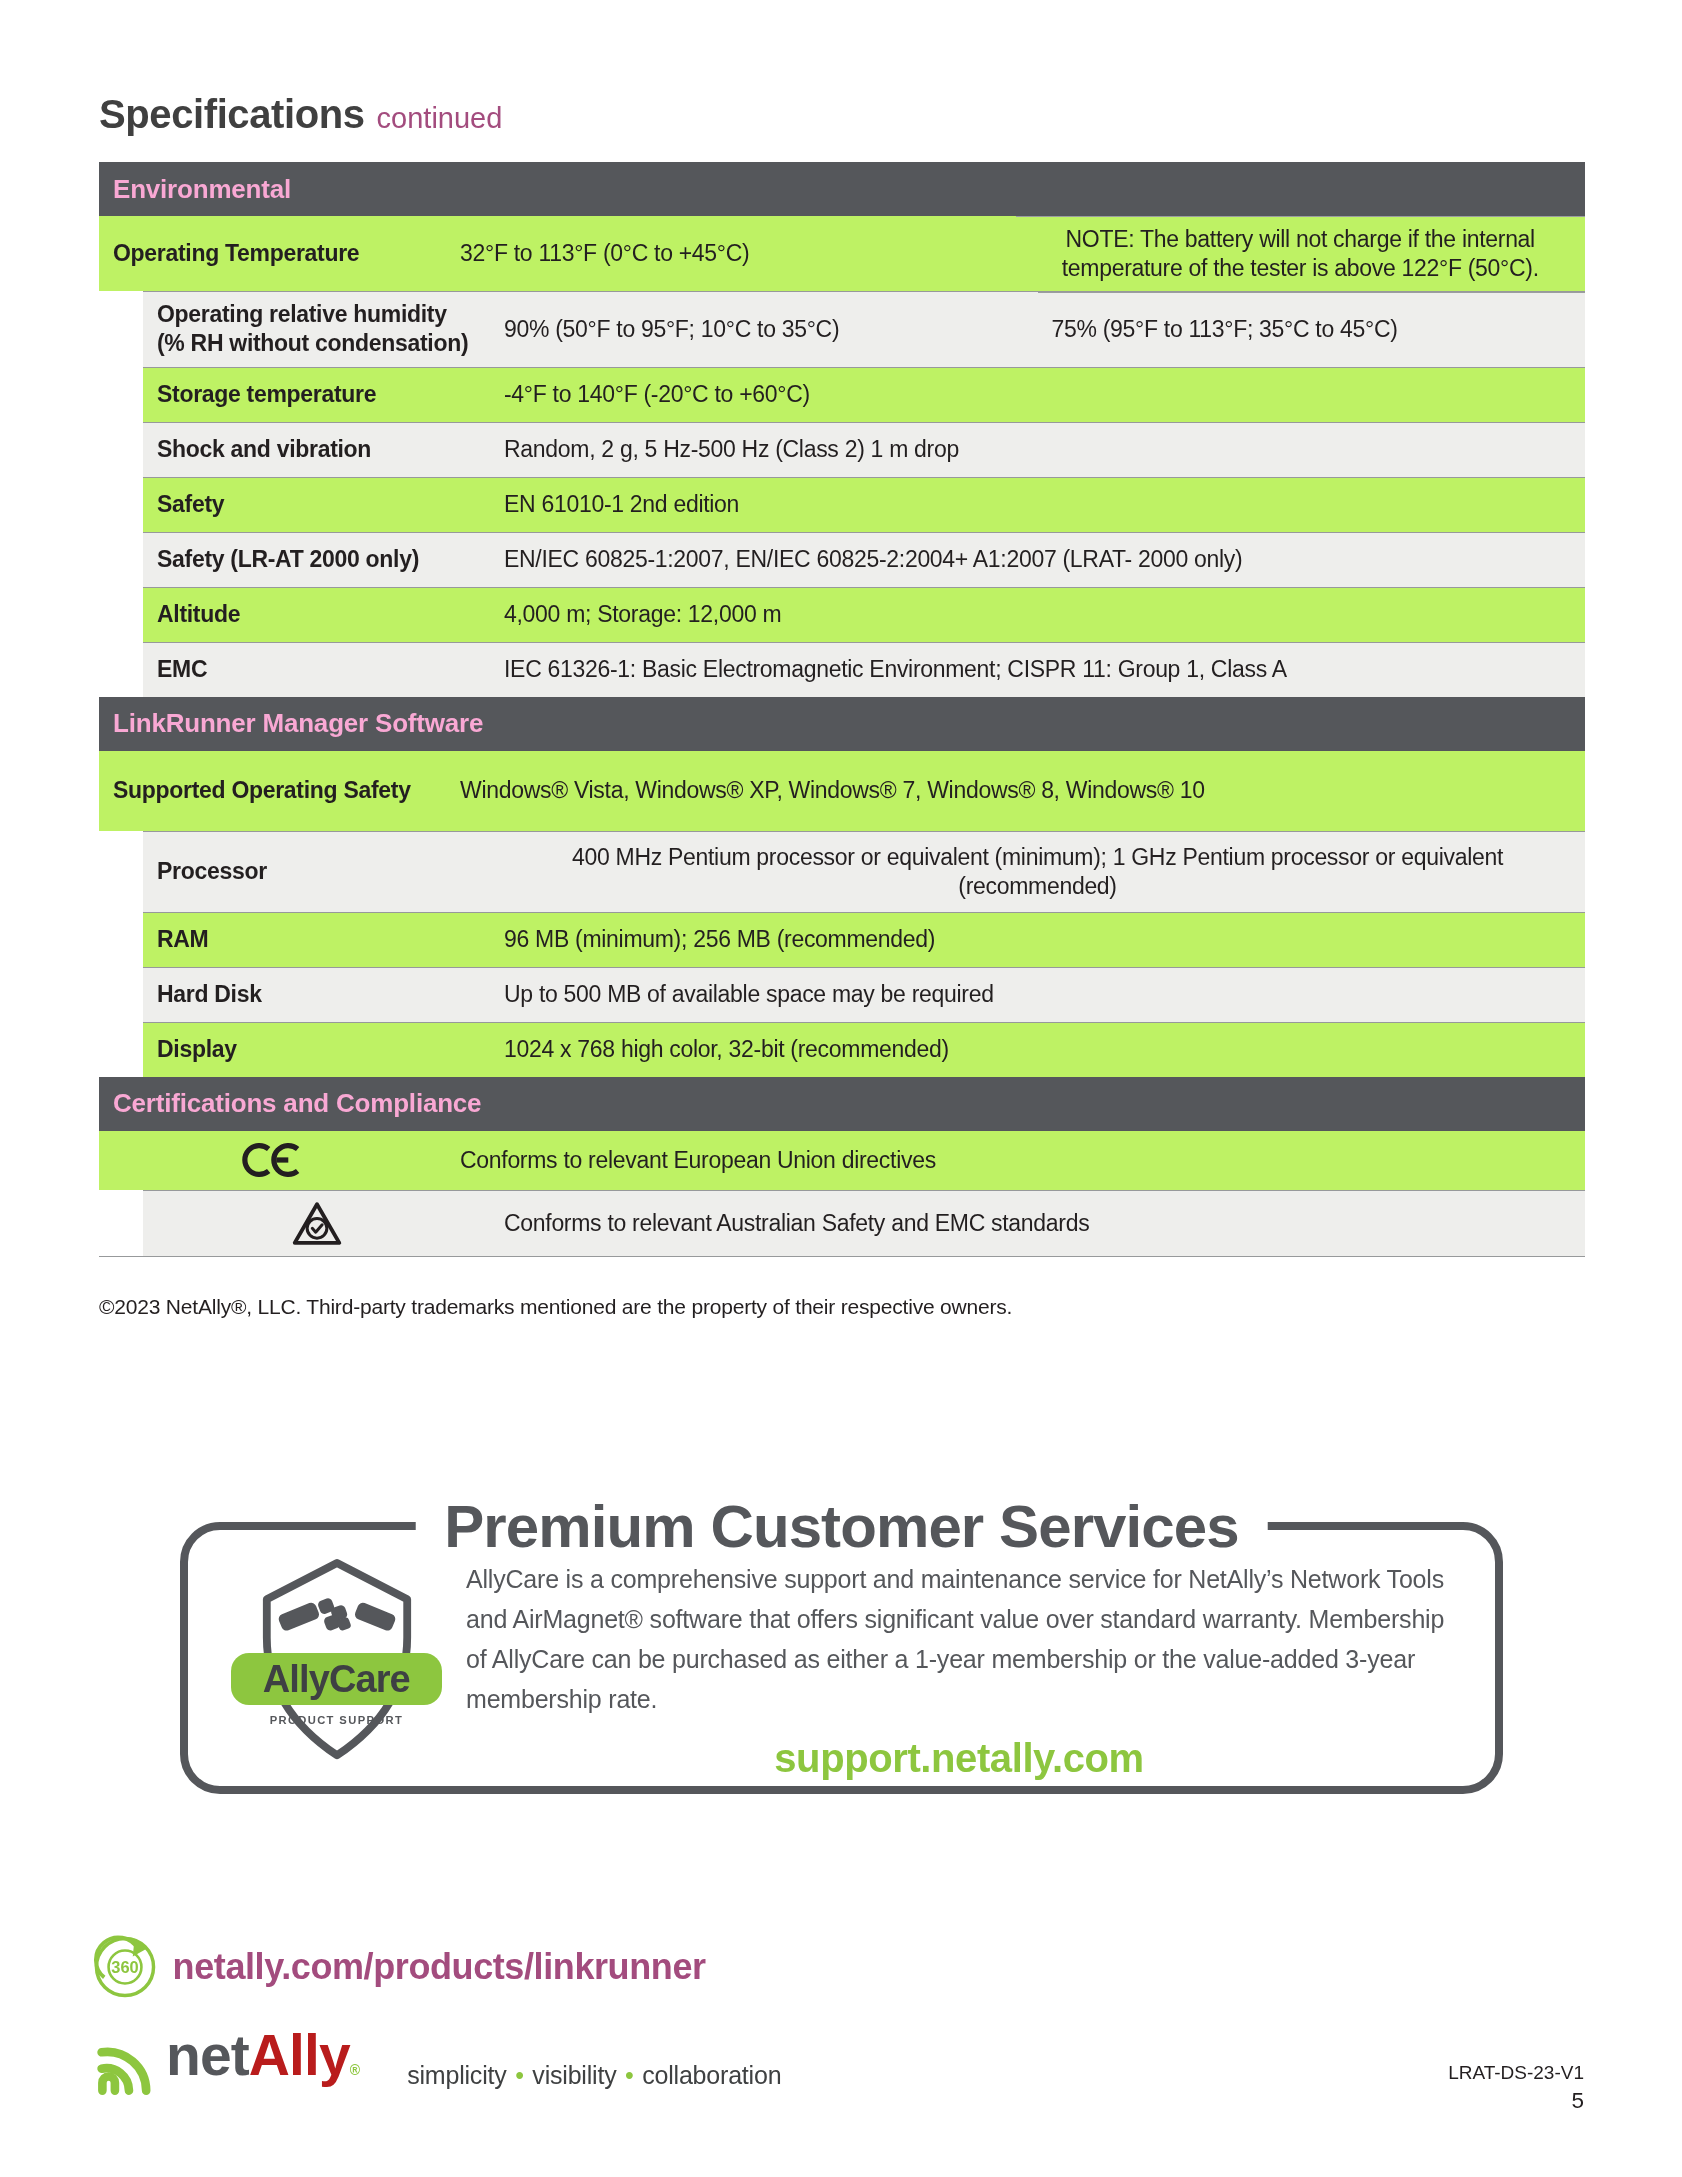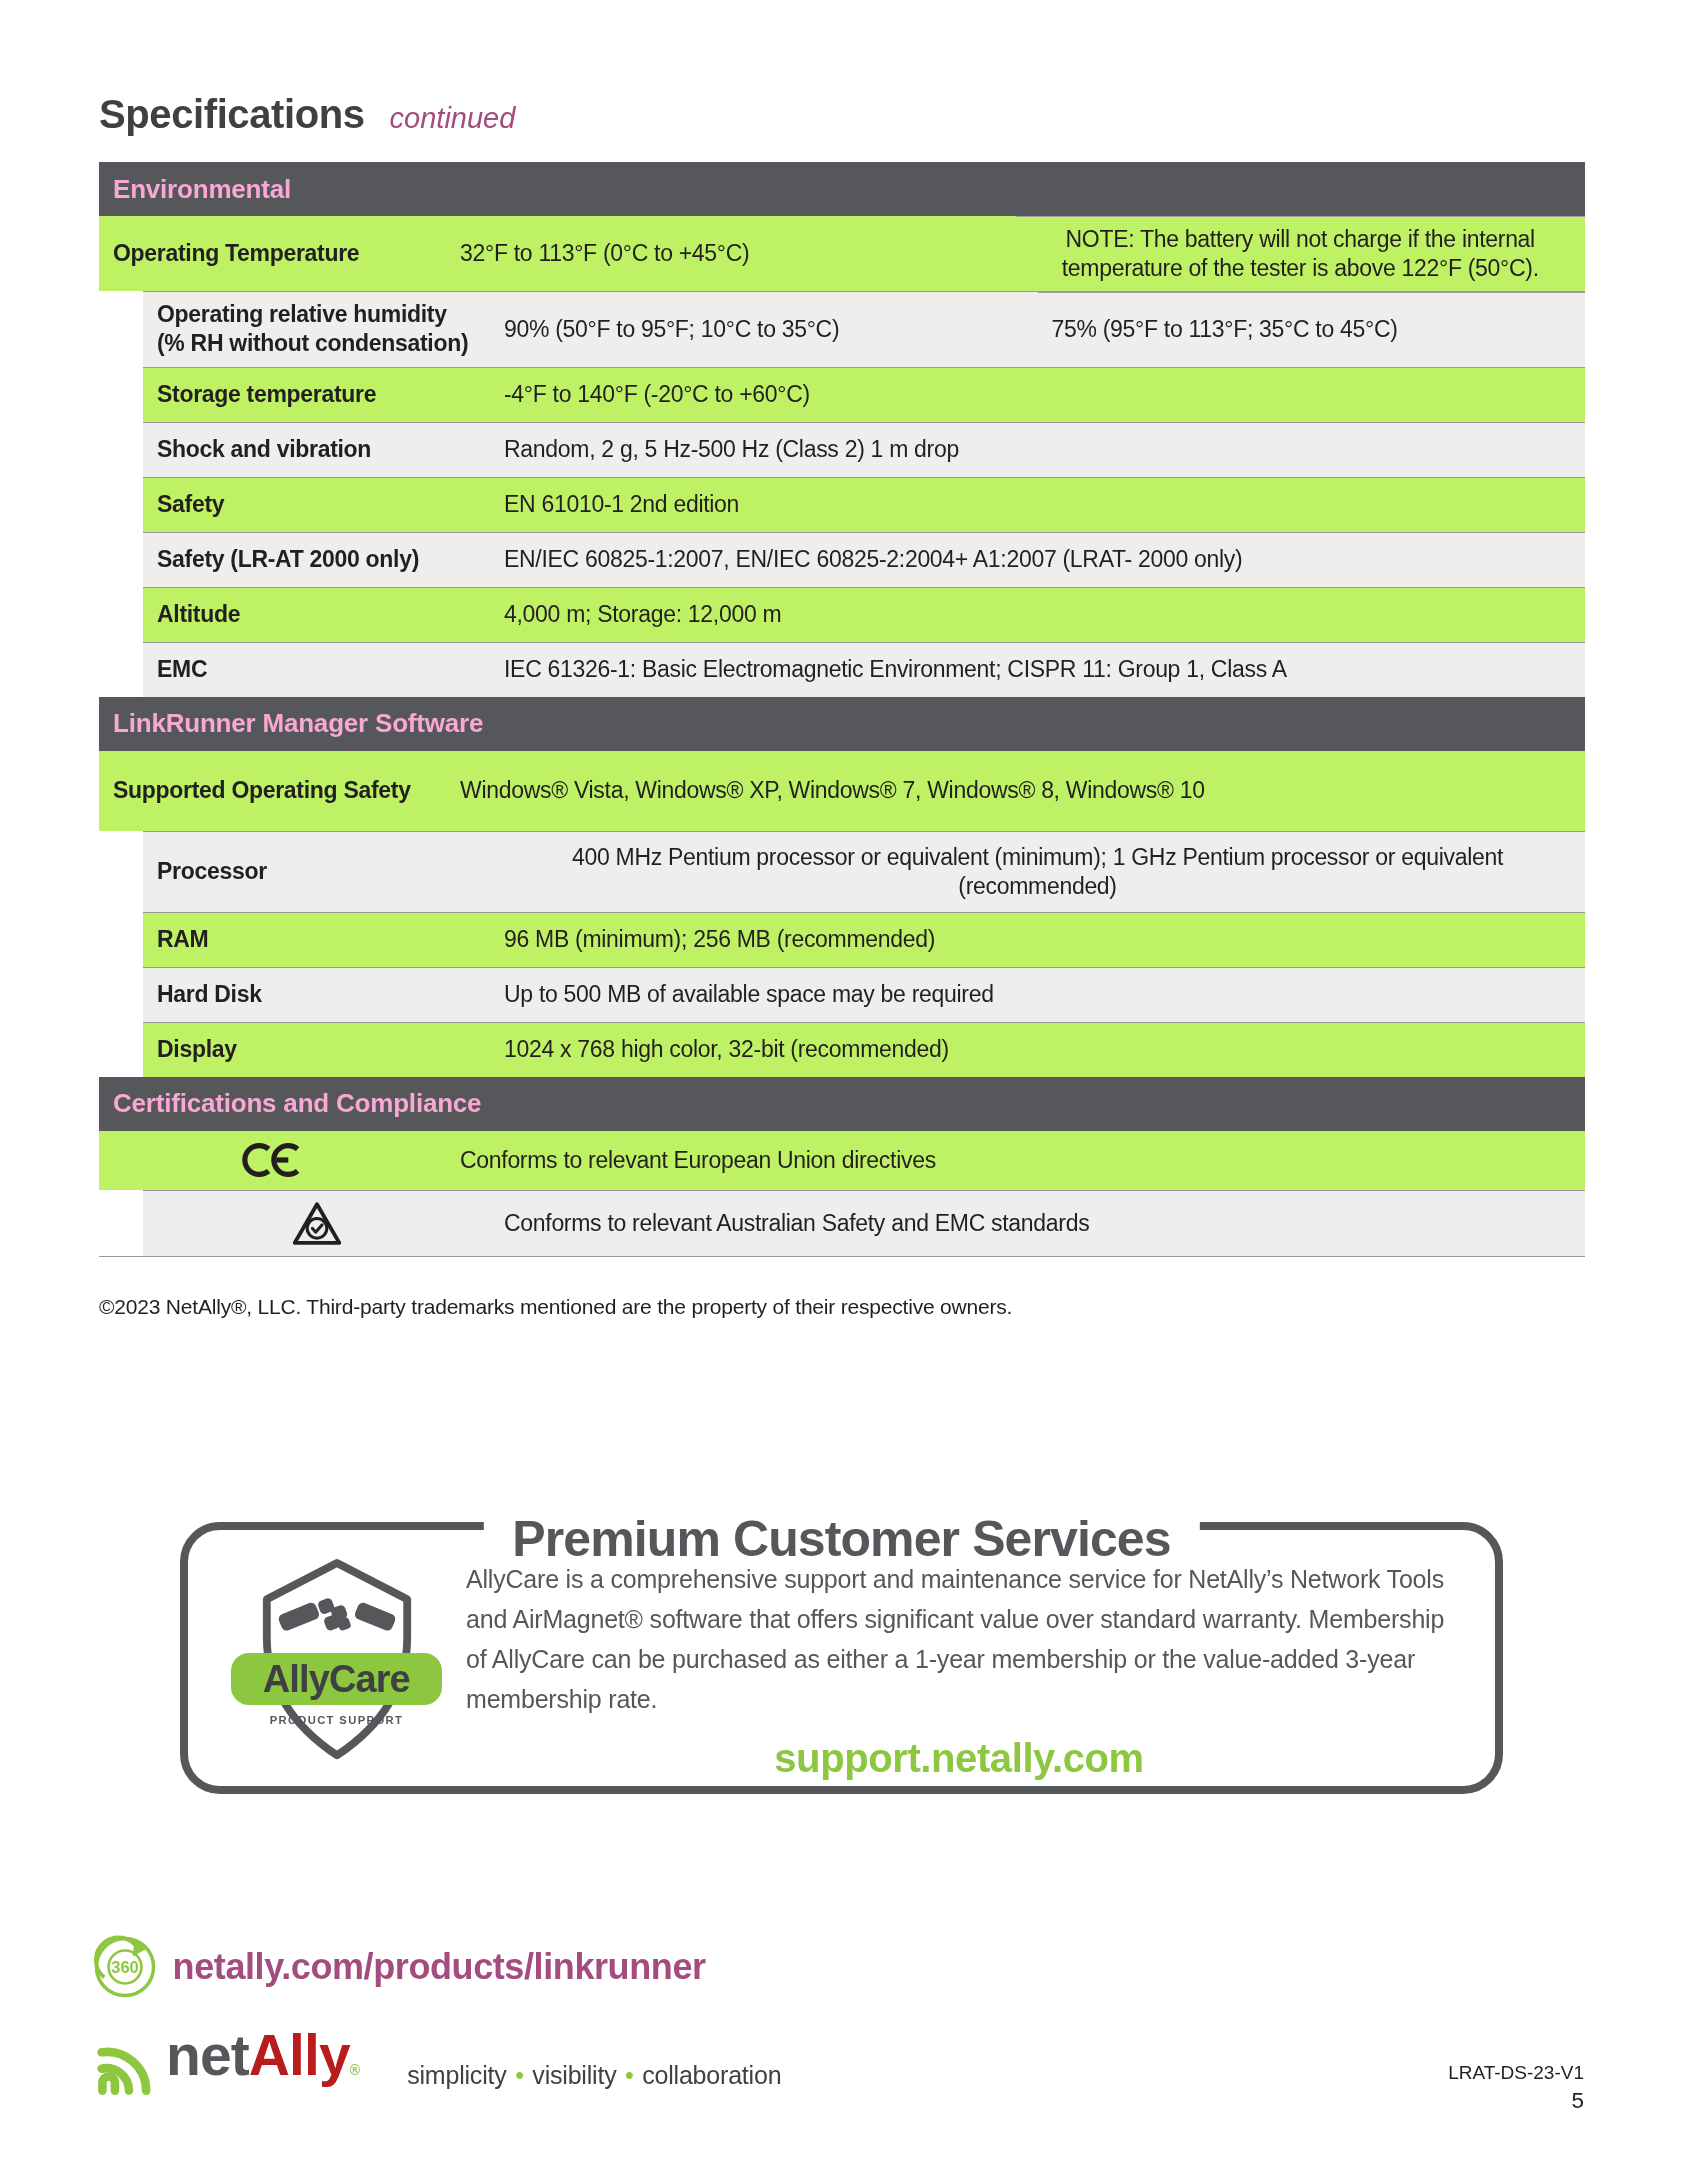--- a/index.html
+++ b/index.html
@@ -2,21 +2,21 @@
 <html style="font-size:14px"><head>
 <meta charset="utf-8">
 <style>
   html,body{margin:0;padding:0;background:#ffffff;}
   body{font-family:"Liberation Sans","DejaVu Sans",sans-serif;color:#231F20;}
   .page{position:relative;width:1683px;height:2177px;background:#fff;overflow:hidden;}
 
   
   .spec-title{position:absolute;left:99px;top:92px;white-space:nowrap;}
   .spec-title .main{font-size:40px;font-weight:bold;color:#404040;letter-spacing:-0.4px;}
-  .spec-title .cont{font-size:29px;font-style:italic;color:#A34C7E;margin-left:25px;}
+  .spec-title .cont{font-size:29px;color:#A34C7E;margin-left:12px;}
 
   
   .spec-table{position:absolute;left:99px;top:162px;width:1486px;border-bottom:1.7px solid #97999B;}
   .band{height:54px;background:#55575B;color:#f9a8d4;display:flex;align-items:center;
         font-size:26px;font-weight:bold;padding-left:14px;box-sizing:border-box;letter-spacing:-0.2px;}
   .trow{display:flex;align-items:stretch;background:#bef264;}
   .trow.shaded{background:#EEEEEC;}
   .trow + .trow{border-top:1.7px solid #97999B;margin-left:44px;}
   .tlabel{width:347px;box-sizing:border-box;padding:8.6px 14px;display:flex;align-items:center;
           font-size:23px;font-weight:bold;letter-spacing:-0.3px;line-height:29px;flex-shrink:0;}
@@ -29,22 +29,22 @@
   .row-tall{min-height:80px;}
   .row-cert .vline{min-height:57px;}
 
   
   .copyright{position:absolute;left:99px;top:1295px;font-size:21px;color:#231F20;letter-spacing:-0.2px;}
 
   
   .premium-box{position:absolute;left:180px;top:1522px;width:1307px;height:256px;
                border:8.6px solid #55575B;border-radius:40px;background:#fff;}
   .premium-title{position:absolute;top:-36px;left:50%;transform:translateX(-50%);
-                 background:#fff;padding:0 29px;font-size:50px;line-height:66px;font-weight:bold;
-                 color:#55575B;white-space:nowrap;letter-spacing:-0.9px;margin-top:12px;}
+                 background:#fff;padding:0 29px;font-size:60px;line-height:66px;font-weight:bold;
+                 color:#55575B;white-space:nowrap;letter-spacing:-0.9px;}
   .allycare{position:absolute;left:48px;top:21px;width:201px;height:218px;}
   .allycare svg.shield{position:absolute;left:9.5px;top:0;}
   .allycare-band{position:absolute;left:-5.2px;top:102px;width:211px;height:52px;background:#8DC63F;
                  border-radius:18px;display:flex;align-items:center;justify-content:center;
                  font-size:38px;font-weight:bold;color:#3E4043;letter-spacing:-0.9px;}
   .allycare-sub{position:absolute;left:0;top:163px;width:201px;text-align:center;
                 font-size:11.2px;font-weight:bold;letter-spacing:1.4px;color:#55575B;}
   .premium-body{position:absolute;left:278px;top:29px;width:986px;font-size:25px;line-height:40px;
                 color:#55575B;letter-spacing:-0.2px;}
   .premium-link{position:absolute;left:278px;top:206px;width:986px;text-align:center;

